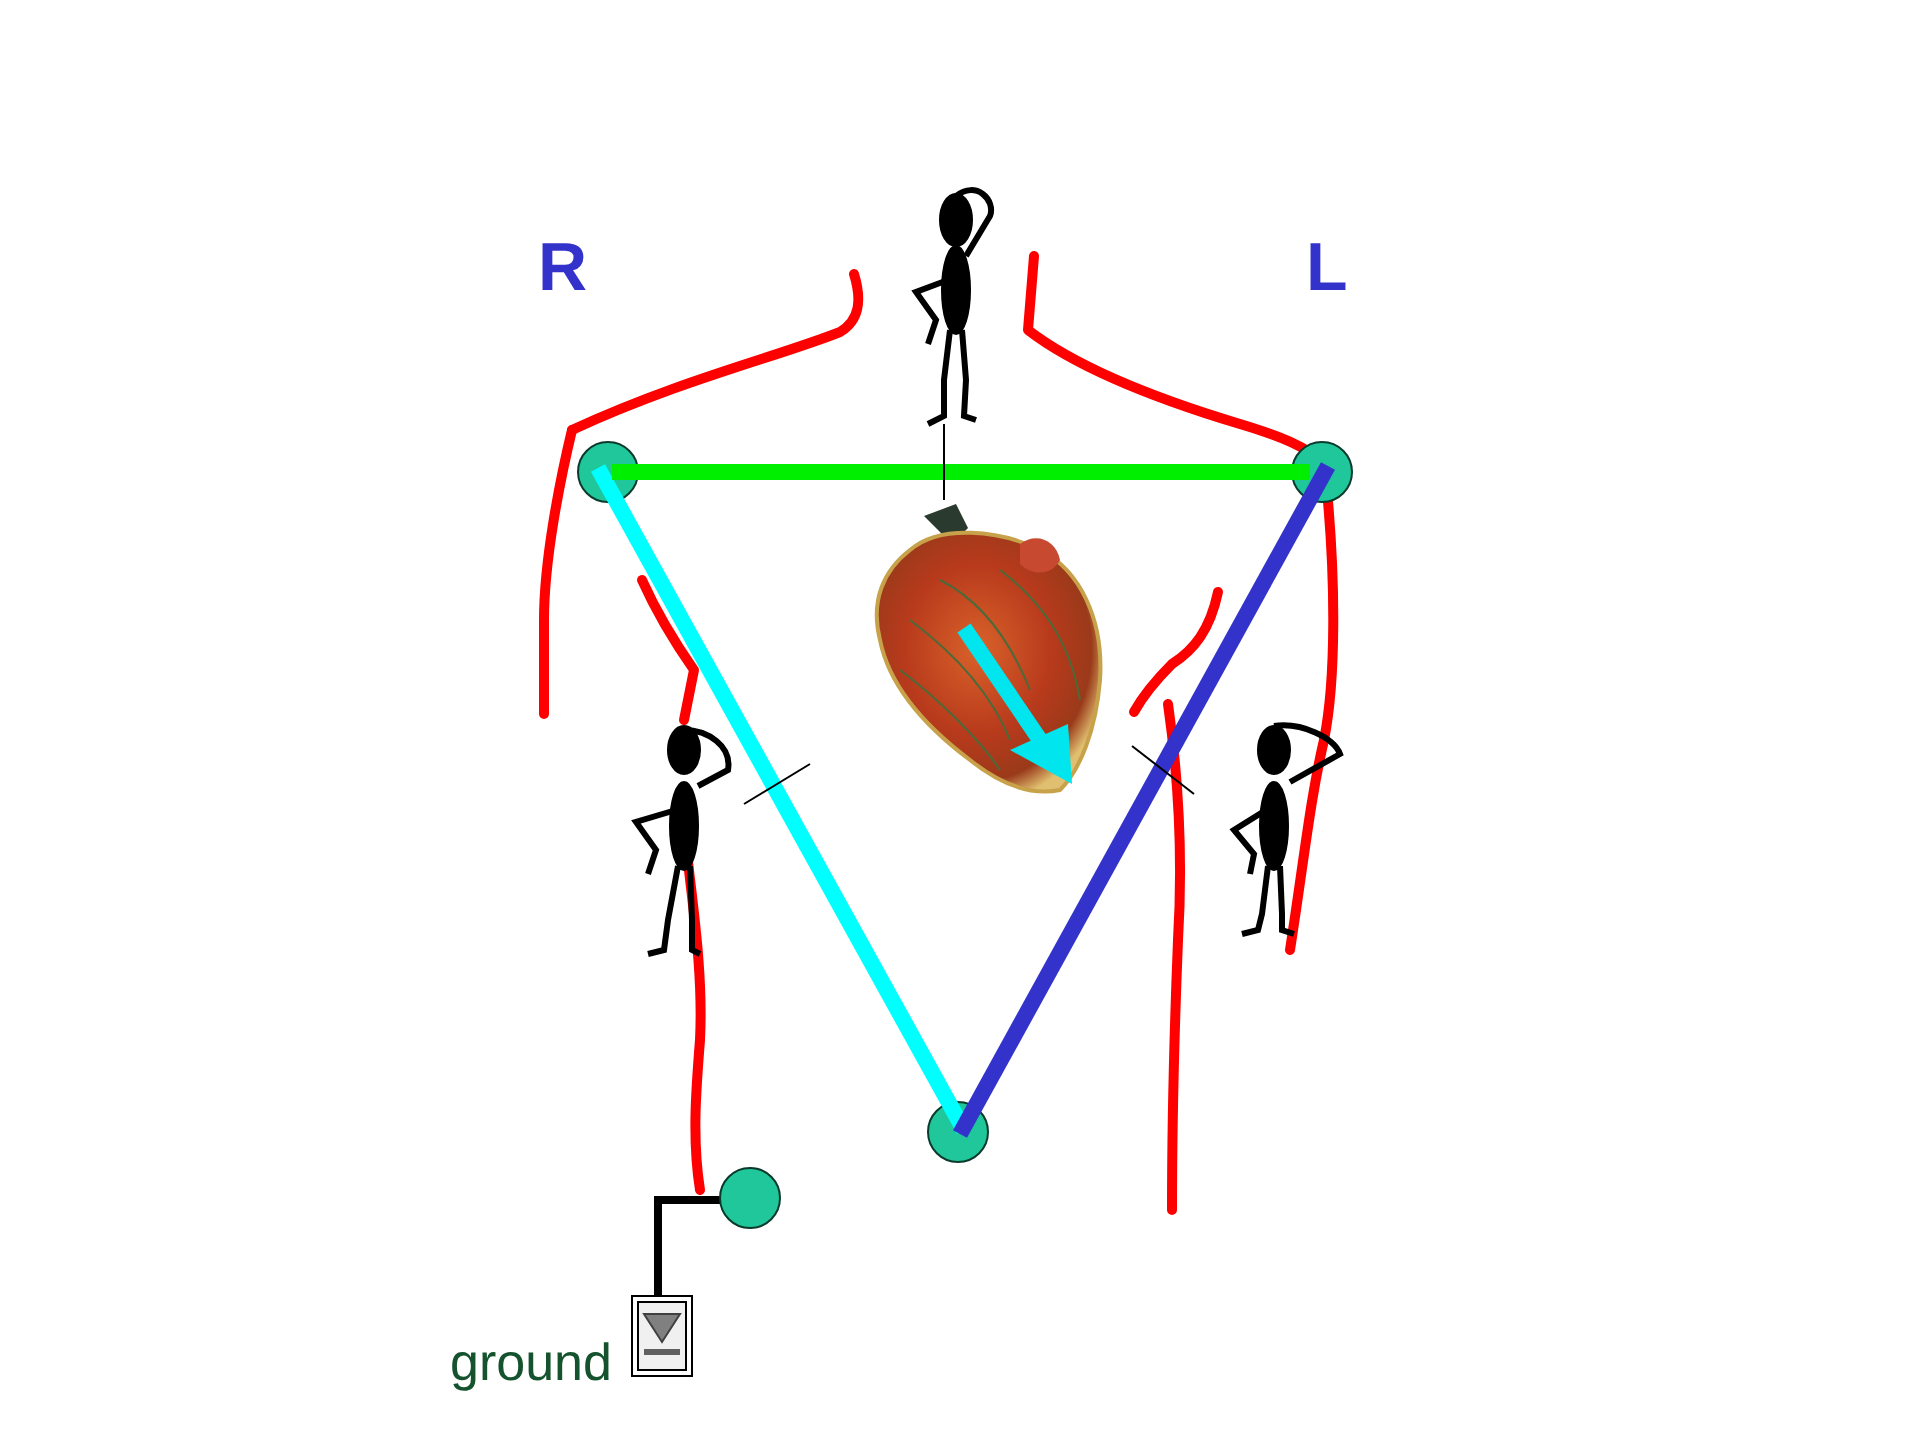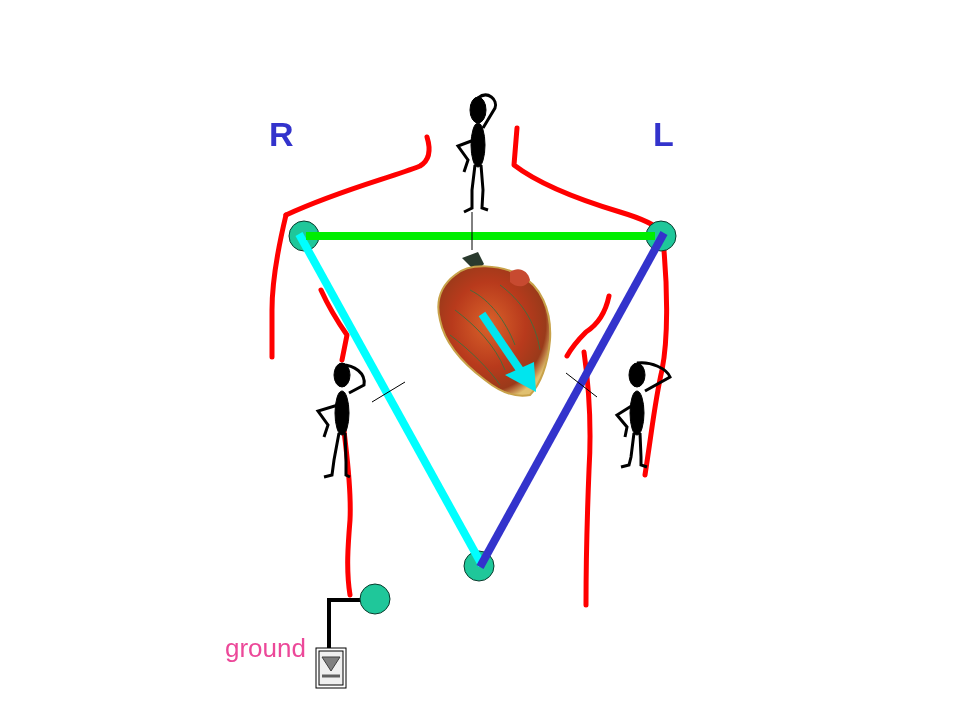--- a/index.html
+++ b/index.html
@@ -1,21 +1,21 @@
 <!DOCTYPE html>
 <html><head>
   <meta charset="utf-8">
   <style>
     html, body { margin: 0; padding: 0; background: #ffffff; }
     body { width: 959px; height: 719px; position: relative; overflow: hidden; font-family: "Liberation Sans", sans-serif; }
     #stage { position: absolute; left: 0; top: 0; width: 959px; height: 719px; }
     .label-R, .label-L { position: absolute; font-family: "Liberation Sans", sans-serif; font-weight: bold; font-size: 34px; line-height: 34px; }
     .label-R { left: 269px; top: 117px; }
     .label-L { left: 653px; top: 117px; }
-    .label-ground { position: absolute; left: 225px; top: 634px; font-family: "Liberation Sans", sans-serif; font-size: 26px; line-height: 28px; color: #ec4899; }
+    .label-ground { position: absolute; left: 225px; top: 667px; font-family: "Liberation Sans", sans-serif; font-size: 26px; line-height: 28px; color: #14532d; }
   </style>
 </head>
 <body>
 
 <svg id="stage" width="959" height="719" viewBox="0 0 959 719" xmlns="http://www.w3.org/2000/svg">
 
   <g fill="none" stroke="#ff0000" stroke-width="5" stroke-linecap="round" stroke-linejoin="round">
 
     <path d="M427 137 C431 150 430 160 420 166 C390 178 340 190 286 215"></path>
     <path d="M286 215 C280 240 272 280 272 310 L272 357"></path>

